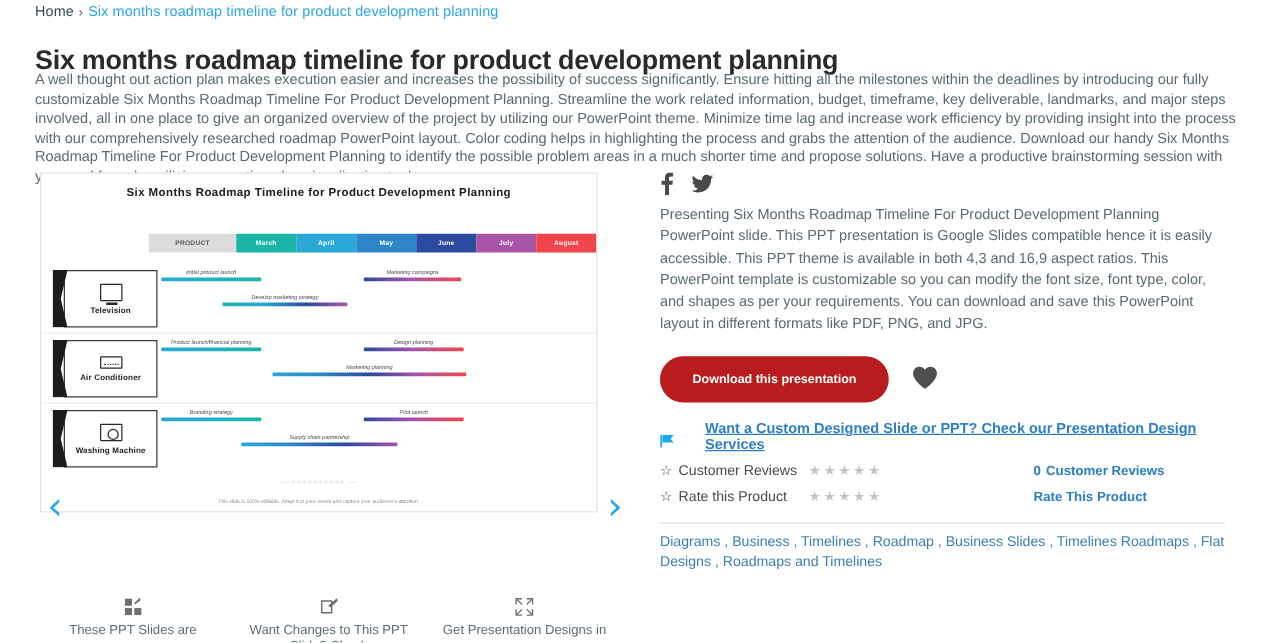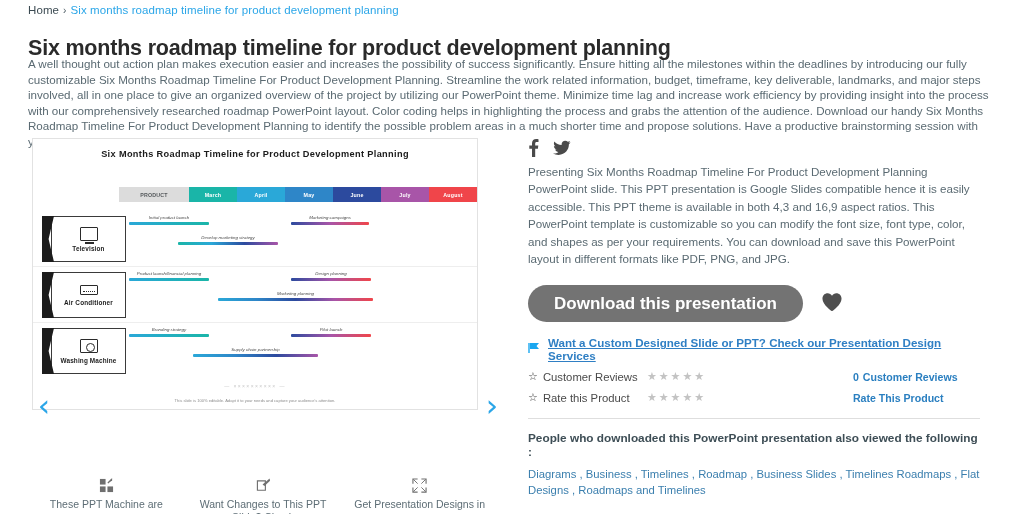--- a/index.html
+++ b/index.html
@@ -110,36 +110,36 @@
   
   .right-col { position:absolute; left:528px; top:138px; width:452px; }
   .social-row { display:flex; gap:14px; align-items:center; height:22px; color:#4a4a4a; }
   .social-ico { font-size:17px; line-height:17px; font-family:"DejaVu Sans", sans-serif; cursor:pointer; }
 
   .feat-head { font-size:14.5px; color:#4c4c4c; margin-top:10px; }
   .feat-body { font-size:11.6px; line-height:17.4px; color:#5a6a72; margin-top:3px; }
 
   .dl-row { display:flex; align-items:center; gap:18px; margin-top:18px; }
   .dl-btn {
-    background:#737373; color:#fff; border:none; border-radius:19px;
-    padding:0 26px; height:37px; font-size:17px; font-weight:bold;
+    background:#b91c1c; color:#fff; border:none; border-radius:19px;
+    padding:0 26px; height:37px; font-size:10px; font-weight:bold;
     cursor:pointer; font-family:"Liberation Sans", sans-serif;
   }
   .heart { color:#4f4f4f; font-size:21px; line-height:21px; cursor:pointer;
     font-family:"DejaVu Sans", sans-serif; }
 
-  .custom-row { display:flex; align-items:center; gap:8px; margin-top:14px; }
+  .custom-row { display:flex; align-items:flex-end; gap:24px; margin-top:14px; }
   .flag-ico { color:#1aa7f0; font-size:11px; font-family:"DejaVu Sans", sans-serif; }
   .custom-link { font-size:11.6px; color:#2f7fc4; text-decoration:underline; font-weight:bold; cursor:pointer; }
 
   .rate-row { display:flex; align-items:center; margin-top:8px; font-size:11.3px; color:#4a4a4a; }
   .rate-star-ico { font-size:11px; margin-right:5px; color:#4a4a4a; font-family:"DejaVu Sans", sans-serif; }
   .rate-label { width:104px; }
   .stars { color:#c3c3c3; font-size:11px; letter-spacing:2px; font-family:"DejaVu Sans", sans-serif; width:180px; }
-  .rate-link { color:#2a7fc0; font-size:10.6px; font-weight:bold; cursor:pointer;margin-left:26px; }
+  .rate-link { color:#2a7fc0; font-size:10.6px; font-weight:bold; cursor:pointer; }
   .rate-link .cnt { margin-right:4px; }
 
   .divider { height:1px; background:#dedede; margin-top:14px; }
 
   .also-head { font-size:11.8px; font-weight:bold; color:#3e4e56; margin-top:12px; }
   .also-links { font-size:11.3px; line-height:16px; color:#3b7fae; margin-top:7px; }
 </style>
 </head>
 <body>
 
@@ -242,21 +242,21 @@
     <div class="feat">
       <div class="feat-icon">
         <svg width="15" height="15" viewBox="0 0 16 16" aria-hidden="true">
           <rect x="1" y="1" width="6" height="6" fill="#6f6f6f"></rect>
           <rect x="1" y="9" width="6" height="6" fill="#6f6f6f"></rect>
           <rect x="9" y="9" width="6" height="6" fill="#6f6f6f"></rect>
           <path d="M9 5 L14 0 L14 3 Z" fill="#6f6f6f"></path>
           <path d="M9.5 5.5 L13.5 1.5" stroke="#6f6f6f" stroke-width="1.4"></path>
         </svg>
       </div>
-      <div class="feat-text">These PPT Machine are</div>
+      <div class="feat-text">These PPT Slides are</div>
     </div>
     <div class="feat">
       <div class="feat-icon">
         <svg width="15" height="15" viewBox="0 0 16 16" aria-hidden="true">
           <path d="M1.5 3 H10 V13 H1.5 Z" fill="none" stroke="#6f6f6f" stroke-width="1.2"></path>
           <path d="M7 7 L14.5 0.5 L15 3 L9 8.5 Z" fill="#6f6f6f"></path>
         </svg>
       </div>
       <div class="feat-text">Want Changes to This PPT Slide? Check</div>
     </div>
@@ -316,18 +316,17 @@
 
     <div class="rate-row">
       <span class="rate-star-ico">☆</span>
       <span class="rate-label">Rate this Product</span>
       <span class="stars">★★★★★</span>
       <span class="rate-link">Rate This Product</span>
     </div>
 
     <div class="divider"></div>
 
-    <div class="also-head">People who downloaded this PowerPoint presentation also viewed the following :</div>
     <div class="also-links">Diagrams , Business , Timelines , Roadmap , Business Slides , Timelines Roadmaps , Flat Designs , Roadmaps and Timelines</div>
 
   </div>
 
 </div>
 
 </body></html>

